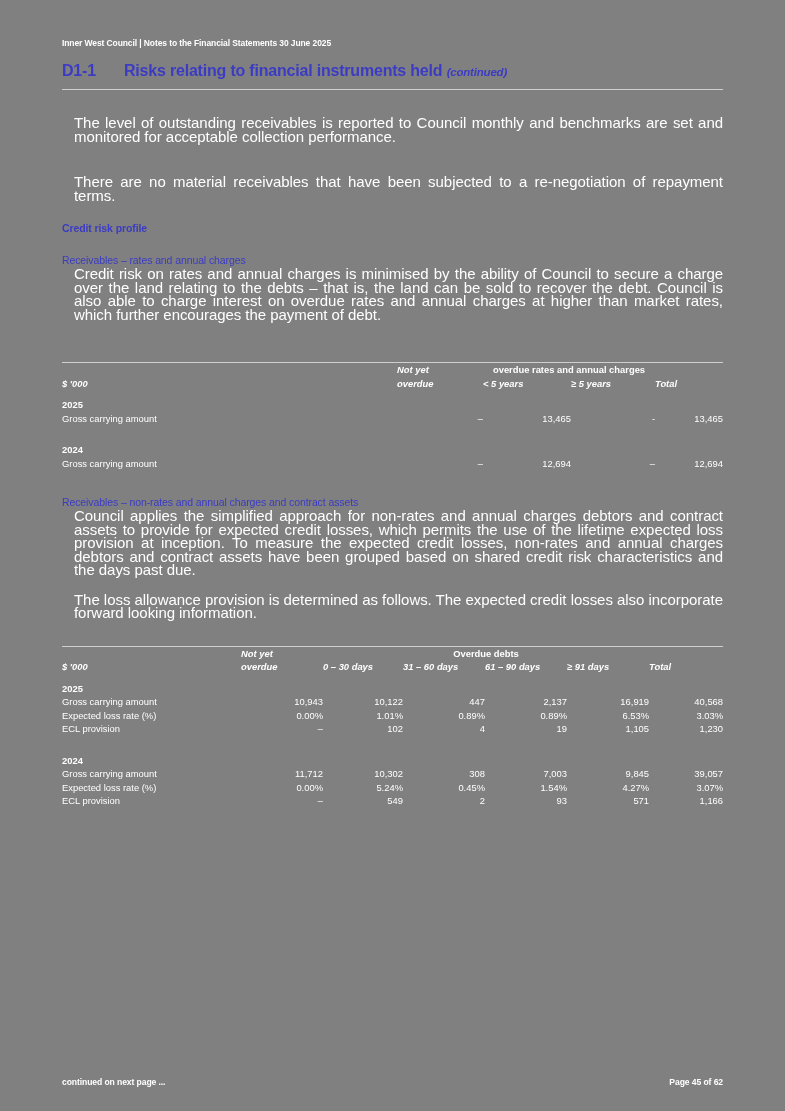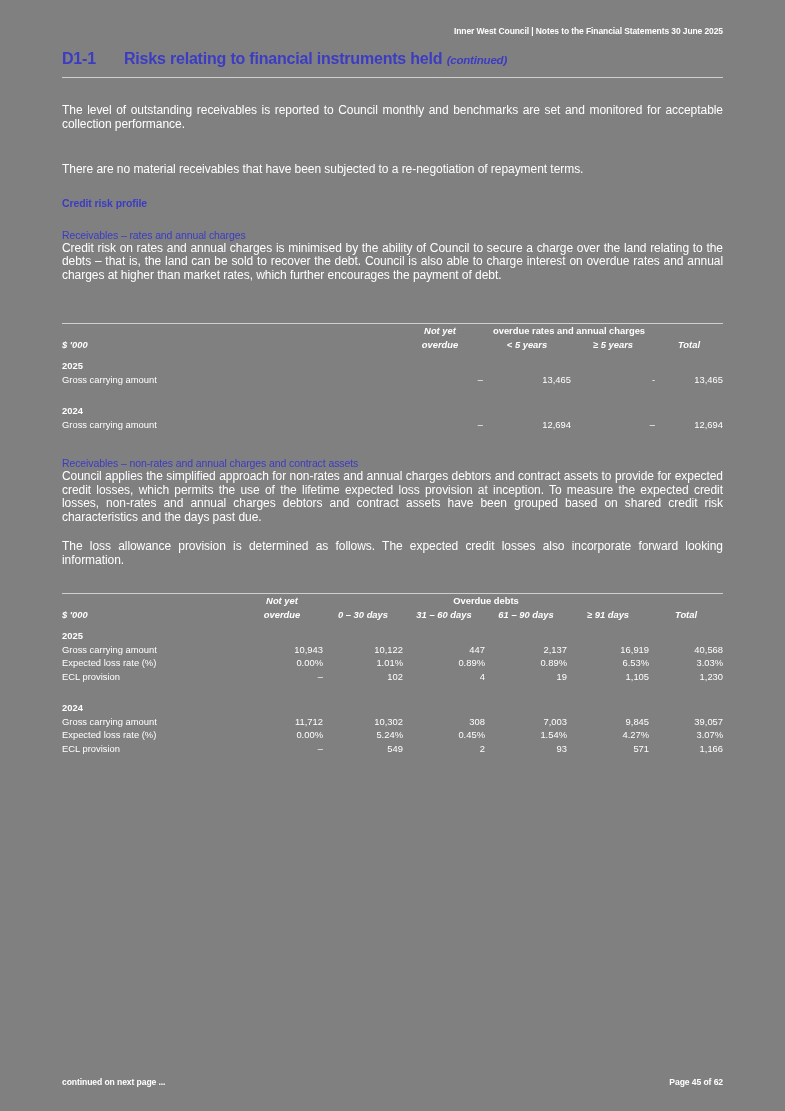--- a/index.html
+++ b/index.html
@@ -22,22 +22,21 @@
   }
   .content {
     position: absolute;
     left: 62px;
     top: 0;
     width: 661px;
   }
 
   
   .running-header {
-    margin-top: 24px;
-    text-align: right;
+    margin-top: 36px;
     font-size: 8.5px;
     font-weight: bold;
     letter-spacing: -0.1px;
     color: #ffffff;
     height: 14px;
     line-height: 14px;
   }
 
   
   .section-title {
@@ -57,23 +56,23 @@
     font-weight: bold;
     font-style: italic;
   }
   .rule {
     border-top: 1px solid #cfcfcf;
     margin-top: 9px;
   }
 
   
   p.body-text {
-    font-size: 12px;
+    font-size: 15px;
     line-height: 13.5px;
-    margin: 0 0 0 0;
+    margin: 0 0 0 12px;
     text-align: justify;
     letter-spacing: -0.05px;
   }
   .gap-16 { height: 16px; }
   .gap-13 { height: 13px; }
   .gap-20 { height: 20px; }
   .gap-26 { height: 26px; }
 
   h3.blue-head {
     color: #3b3bc4;
@@ -99,21 +98,21 @@
   }
   table.fin th, table.fin td {
     padding: 0;
     vertical-align: bottom;
     line-height: 13.5px;
   }
   .thead-top td, .thead-top th { border-top: 1px solid #cfcfcf; }
   .hdr-italic {
     font-style: italic;
     font-weight: bold;
-    text-align: center;
+    text-align: left;
     white-space: nowrap;
     margin-top: 45px;
   }
   .hdr-left {
     font-style: italic;
     font-weight: bold;
     text-align: left;
   }
   .hdr-center {
     font-weight: bold;

